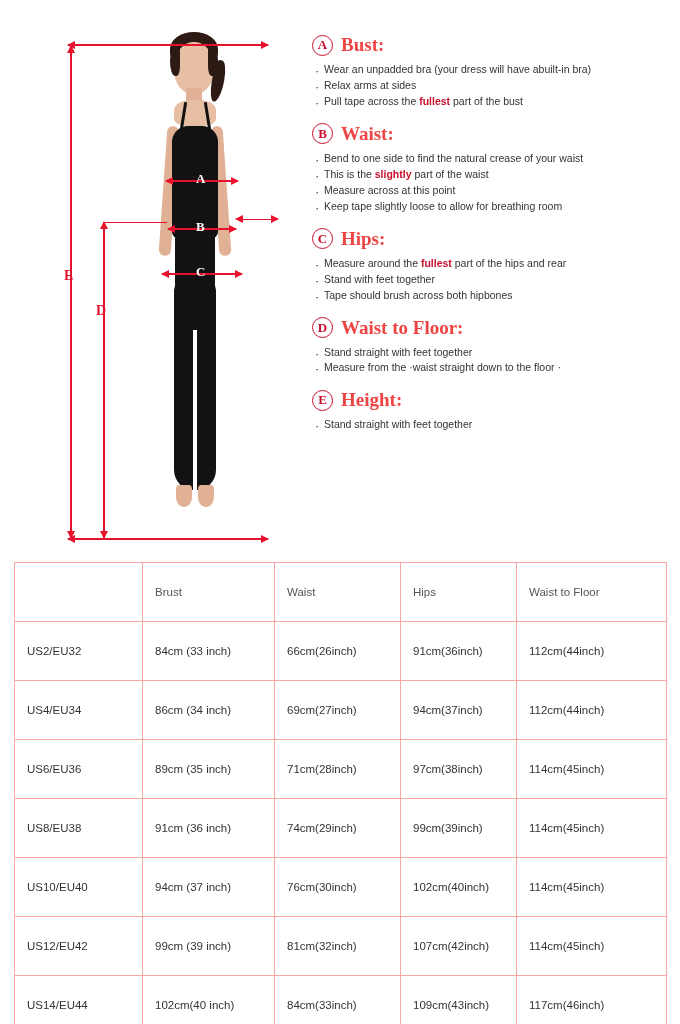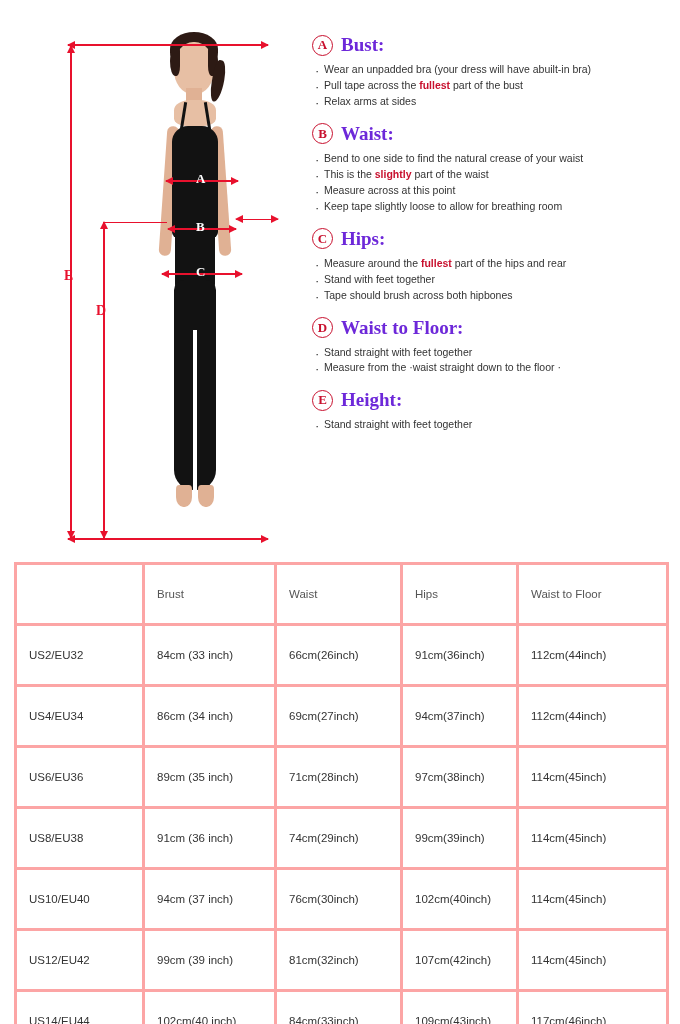--- a/index.html
+++ b/index.html
@@ -290,21 +290,21 @@
     font-family: "Liberation Serif", serif;
     font-size: 13px;
     font-weight: bold;
     display: flex;
     align-items: center;
     justify-content: center;
     margin-right: 8px;
     flex: none;
   }
   .block-title {
-    color: #6d28d9;
+    color: #ef4444;
     font-family: "Liberation Serif", serif;
     font-size: 19px;
     font-weight: bold;
   }
   .bullet {
     font-size: 10.5px;
     color: #333;
     line-height: 1.52;
     padding-left: 12px;
     position: relative;
@@ -324,21 +324,21 @@
     left: 14px;
     top: 562px;
     width: 652px;
   }
   table {
     border-collapse: collapse;
     width: 652px;
     table-layout: fixed;
   }
   td, th {
-    border: 3px solid #fca5a5;
+    border: 1px solid #fca5a5;
     height: 56px;
     font-size: 11.5px;
     font-weight: normal;
     color: #333;
     text-align: left;
     padding-left: 12px;
     vertical-align: middle;
   }
   th { color: #555; }
   col.c0 { width: 128px; }
@@ -397,22 +397,22 @@
   </div>
 
   <div class="instructions">
 
     <div class="block">
       <div class="block-head">
         <div class="circ">A</div>
         <div class="block-title">Bust:</div>
       </div>
       <div class="bullet"><span>Wear an unpadded bra (your dress will have abuilt-in bra)</span></div>
+      <div class="bullet"><span>Relax arms at sides</span></div>
       <div class="bullet"><span>Pull tape across the </span><span class="em">fullest</span><span> part of the bust</span></div>
-      <div class="bullet"><span>Relax arms at sides</span></div>
     </div>
 
     <div class="block">
       <div class="block-head">
         <div class="circ">B</div>
         <div class="block-title">Waist:</div>
       </div>
       <div class="bullet"><span>Bend to one side to find the natural crease of your waist</span></div>
       <div class="bullet"><span>This is the </span><span class="em">slightly</span><span> part of the waist</span></div>
       <div class="bullet"><span>Measure across at this point</span></div>

